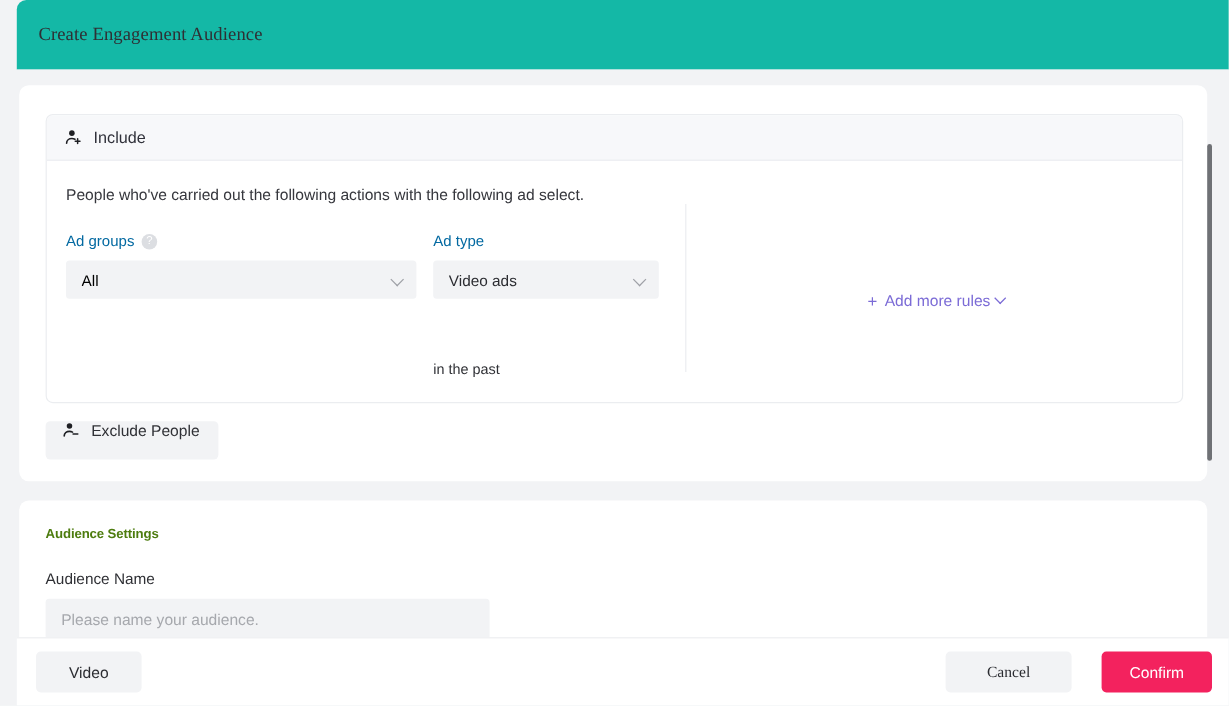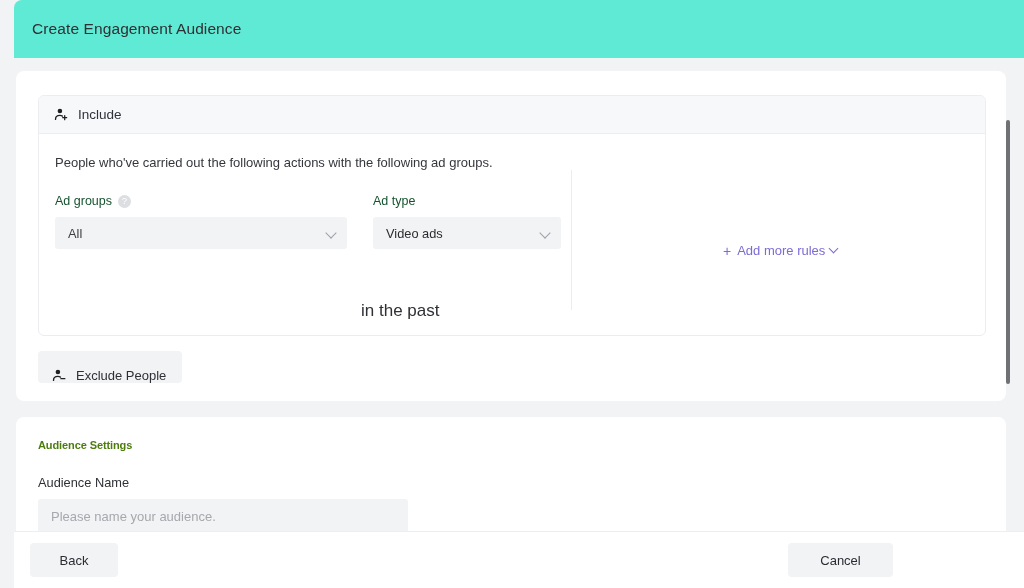--- a/index.html
+++ b/index.html
@@ -18,24 +18,25 @@
     width: 1024px;
     height: 588px;
     background: #f2f3f5;
   }
 
   
   .titlebar {
     position: absolute;
     left: 14px; top: 0;
     width: 1010px; height: 58px;
-    background: #5eead4;
+    background: #14b8a6;
     border-top-left-radius: 8px;
     display: flex;
     align-items: center;
+    font-family: Liberation Serif, serif;
   }
   .titlebar .title {
     margin-left: 18px;
     font-size: 15.5px;
     color: #2f2f34;
     letter-spacing: .1px;
   }
 
   
   .scrollbody {
@@ -92,21 +93,21 @@
   .desc {
     position: absolute;
     left: 16px; top: 21px;
     font-size: 13px;
     color: #36373d;
   }
 
   
   .fieldlabel {
     font-size: 12.5px;
-    color: #14532d;
+    color: #0369a1;
     display: flex;
     align-items: center;
   }
   .help-icon {
     display: inline-block;
     width: 13px; height: 13px;
     margin-left: 6px;
     border-radius: 50%;
     background: #dcdee2;
     position: relative;
@@ -129,43 +130,43 @@
     display: flex;
     align-items: center;
     padding: 0 10px 0 13px;
     font-size: 12.8px;
     color: #2b2c31;
     position: relative;
     cursor: pointer;
   }
   .sel .val { flex: 1; white-space: nowrap; overflow: hidden; }
   .sel .val.ph { color: #a6a8ad; }
-  .sel .val.muted { color: #404040; }
+  .sel .val.muted { color: #000000; }
   .chev {
     width: 11px; height: 11px;
     flex: 0 0 auto;
     position: relative;
   }
   .chev::after {
     content: "";
     position: absolute;
     left: 1px; top: 1px;
     width: 7px; height: 7px;
     border-right: 1.3px solid #9ea0a6;
     border-bottom: 1.3px solid #9ea0a6;
     transform: rotate(45deg);
   }
 
   
   .grp-adgroups { position: absolute; left: 16px; top: 60px; width: 292px; }
-  .grp-adtype   { position: absolute; left: 334px; top: 60px; width: 188px; }
+  .grp-adtype   { position: absolute; left: 322px; top: 60px; width: 188px; }
   .grp-action   { position: absolute; left: 16px; top: 133px; width: 292px; }
   .grp-inpast   { position: absolute; left: 322px; top: 167px; display: flex; align-items: center; }
   .fieldlabel + .sel { margin-top: 9px; }
-  .inpast-label { font-size: 17px; color: #2f3035; margin-right: 0; white-space: nowrap; }
+  .inpast-label { font-size: 12px; color: #2f3035; margin-right: 0; white-space: nowrap; }
   .sel-days { width: 105px; }
 
   .divider {
     position: absolute;
     left: 532px; top: 36px;
     width: 1px; height: 140px;
     background: #ebedf0;
   }
 
   .addrules {
@@ -191,21 +192,21 @@
     transform: rotate(45deg);
   }
 
   .exclude-btn {
     position: absolute;
     left: 22px; top: 280px;
     height: 32px;
     background: #f2f3f5;
     border-radius: 4px;
     display: flex;
-    align-items: flex-end;
+    align-items: flex-start;
     padding: 0 16px 0 14px;
     cursor: pointer;
   }
   .exclude-btn .label {
     font-size: 13px; color: #2f3035; margin-left: 9px;
   }
 
   
   .card-settings {
     left: 2px; top: 359px;
@@ -283,20 +284,21 @@
     width: 88px;
     background: #f2f3f5;
     color: #2b2c31;
   }
   .btn-cancel {
     position: absolute;
     right: 131px;
     width: 105px;
     background: #f2f3f5;
     color: #2b2c31;
+    font-family: Liberation Serif, serif;
   }
   .btn-confirm {
     position: absolute;
     right: 14px;
     width: 92px;
     background: #f3225e;
     color: #ffffff;
   }
 </style>
 </head>
@@ -320,21 +322,21 @@
               <circle cx="6.3" cy="4.2" r="2.45" fill="#1f2024"></circle>
               <path d="M1.6 13.2c0-2.6 2.1-4.2 4.7-4.2 1.0 0 1.95.25 2.72.68" stroke="#1f2024" stroke-width="1.45" fill="none" stroke-linecap="round"></path>
               <path d="M11.4 9.3v4.2M9.3 11.4h4.2" stroke="#1f2024" stroke-width="1.35" stroke-linecap="round"></path>
             </svg>
           </span>
           <span class="label">Include</span>
         </div>
 
         <div class="include-body">
 
-          <div class="desc">People who've carried out the following actions with the following ad groups.</div>
+          <div class="desc">People who've carried out the following actions with the following ad select.</div>
 
           <div class="grp-adgroups">
             <div class="fieldlabel">
               <span>Ad groups</span>
               <span class="help-icon"></span>
             </div>
             <div class="sel">
               <span class="val muted">All</span>
               <span class="chev"></span>
             </div>
@@ -387,17 +389,18 @@
       <input class="name-input" type="text" placeholder="Please name your audience." style="">
     </div>
 
   </div>
 
   <div class="scrollbar-track">
     <div class="scrollbar-thumb"></div>
   </div>
 
   <div class="footer">
-    <button class="btn btn-back">Back</button>
+    <button class="btn btn-back">Video</button>
     <button class="btn btn-cancel">Cancel</button>
+    <button class="btn btn-confirm">Confirm</button>
   </div>
 
 </div>
 
 </body></html>

